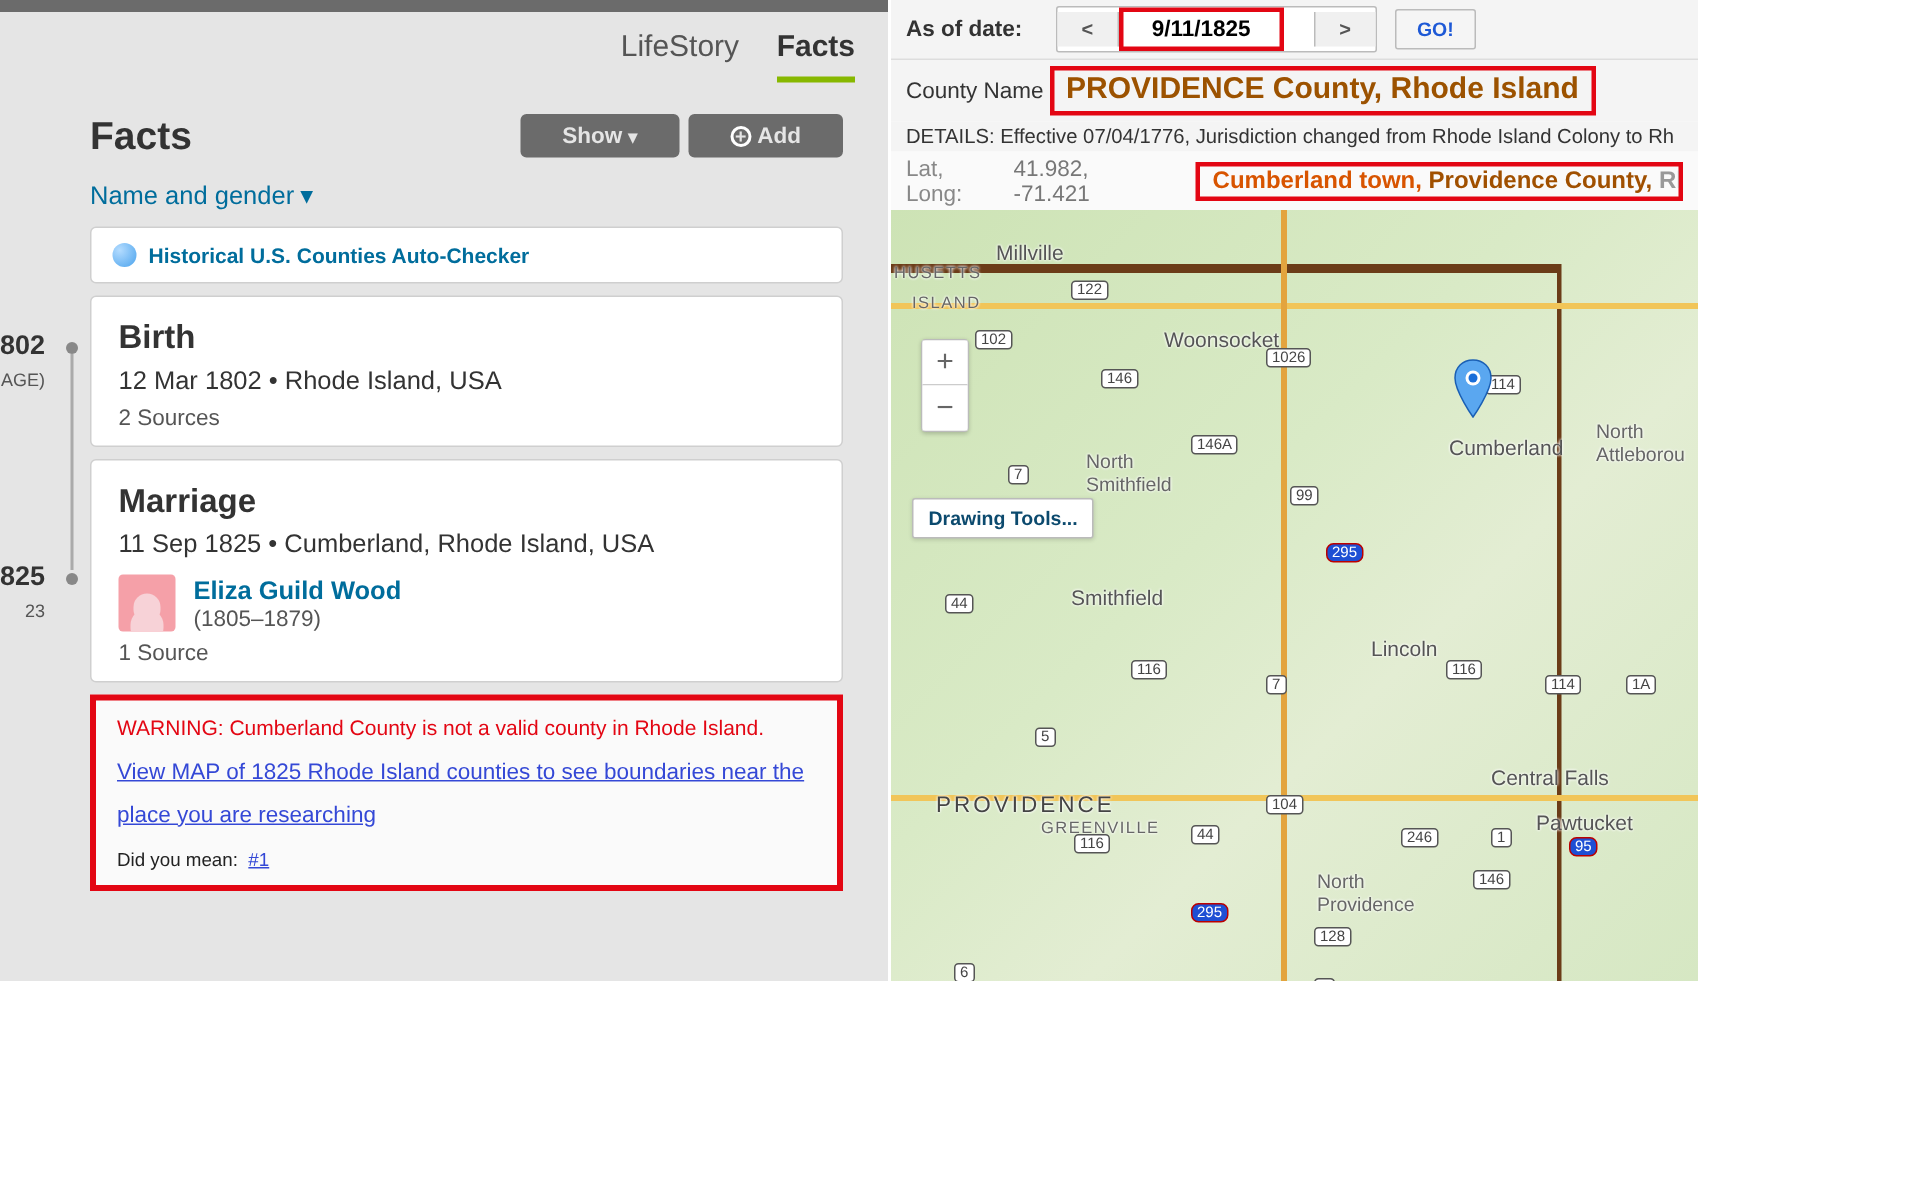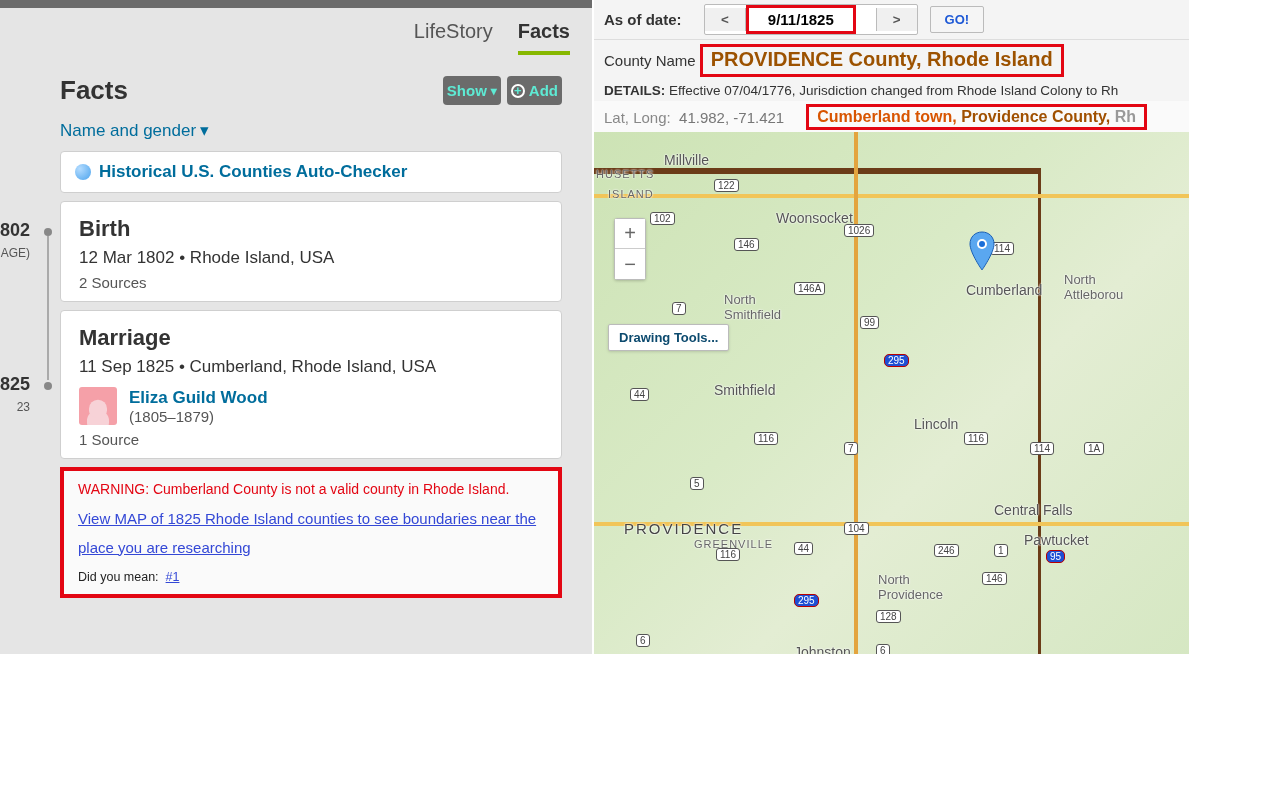--- a/index.html
+++ b/index.html
@@ -7,26 +7,26 @@
 .container { display: flex; height: 100%; }
 .left-panel { width: 592px; position: relative; }
 .left-inner { background: #e5e5e5; height: 654px; overflow: hidden; position: relative; padding-left: 60px; }
 .top-bar { height: 8px; background: #6b6b6b; margin-left: -60px; }
 .tabs { display: flex; justify-content: flex-end; padding: 12px 22px 0 0; gap: 25px; }
 .tab { font-size: 20px; color: #555; padding-bottom: 8px; cursor: pointer; }
 .tab.active { color: #333; font-weight: 600; border-bottom: 4px solid #87b800; }
 .facts-header { display: flex; justify-content: space-between; align-items: center; padding: 20px 30px 14px 0; }
 .facts-title { font-size: 26px; font-weight: 700; color: #333; }
 .btn-group { display: flex; gap: 6px; }
-.btn { display: inline-flex; align-items: center; background: #6b6b6b; color: #5eead4; padding: 6px 4px; border-radius: 4px; font-size: 15px; font-weight: 600; cursor: pointer; border: none; gap: 4px; }
+.btn { display: inline-flex; align-items: center; background: #6b6b6b; color: #e5e5e5; padding: 6px 28px; border-radius: 4px; font-size: 15px; font-weight: 600; cursor: pointer; border: none; gap: 4px; }
 .collapse-link { color: #006d9c; font-size: 17px; padding: 0 0 10px 0; display: inline-flex; align-items: center; gap: 4px; cursor: pointer; }
 .card { background: #fff; border: 1px solid #cfcfcf; border-radius: 4px; margin: 0 30px 8px 0; }
 .autochecker-card { padding: 10px 14px; display: flex; align-items: center; gap: 8px; }
 .globe { width: 16px; height: 16px; border-radius: 50%; background: radial-gradient(circle at 30% 30%, #b4dcff, #4ba3ed); }
-.autochecker-title { font-size: 17px; font-weight: 700; color: #006d9c; }
+.autochecker-title { font-size: 14px; font-weight: 700; color: #006d9c; }
 .event-card { padding: 14px 18px 10px; }
 .event-title { font-size: 22px; font-weight: 700; color: #333; }
 .event-detail { font-size: 17px; color: #333; margin-top: 6px; }
 .event-sources { font-size: 15px; color: #555; margin-top: 6px; }
 .link-box { border: 4px solid #e30613; margin: 0 30px 8px 0; background: #fff; padding: 8px 14px; display: inline-block; }
 .map-link { color: #3448d6; text-decoration: underline; font-size: 15px; cursor: pointer; }
 .spouse-row { display: flex; gap: 12px; margin-top: 10px; align-items: flex-end; }
 .avatar { width: 38px; height: 38px; background: #f5a0a8; border-radius: 3px; position: relative; overflow: hidden; }
 .avatar::after { content: ''; position: absolute; left: 50%; top: 50%; width: 18px; height: 18px; background: #f7d2d7; border-radius: 50% 50% 40% 40%; transform: translate(-50%,-35%); box-shadow: 0 12px 0 2px #f7d2d7; }
 .spouse-name { color: #006d9c; font-size: 17px; font-weight: 700; cursor: pointer; }
@@ -34,21 +34,21 @@
 .warning-box { border: 4px solid #e30613; margin: 4px 30px 8px 0; background: #fafafa; padding: 10px 14px; }
 .warning-text { color: #e30613; font-size: 14px; margin-bottom: 8px; }
 .didyou { font-size: 12.5px; color: #222; margin-top: 8px; }
 .didyou a { color: #3448d6; text-decoration: underline; }
 .timeline-year { position: absolute; left: 0; font-weight: 700; font-size: 18px; color: #333; text-align: right; }
 .timeline-sub { font-size: 12px; color: #555; font-weight: 400; }
 .timeline-dot { position: absolute; left: 44px; width: 8px; height: 8px; background: #888; border-radius: 50%; }
 .timeline-line { position: absolute; left: 47px; width: 2px; background: #aaa; }
 .arrow-box { position: absolute; left: 664px; top: 560px; }
 .arrow-box svg { width: 76px; height: 38px; }
-.right-panel { flex: none; width: 597px; height: 654px; overflow: hidden; border-left: 2px solid #fff; position: relative; }
+.right-panel { flex: none; width: 540px; height: 654px; overflow: hidden; border-left: 2px solid #fff; position: relative; }
 .info-row { display: flex; align-items: center; padding: 4px 10px; font-size: 15px; background: #f4f4f4; border-bottom: 1px solid #ddd; }
 .info-label { font-weight: 700; color: #333; width: 100px; }
 .date-nav { display: inline-flex; align-items: center; border: 1px solid #bbb; background: #fff; border-radius: 2px; }
 .date-btn { padding: 4px 16px; background: #f0f0f0; border: none; cursor: pointer; font-weight: 700; color: #555; border-right: 1px solid #bbb; }
 .date-btn:last-child { border-right: none; border-left: 1px solid #bbb; }
 .date-input { border: 3px solid #e30613; font-weight: 700; font-size: 15px; padding: 3px 10px; width: 110px; text-align: center; background: #fff; }
 .spacer-mid { width: 20px; }
 .go-btn { margin-left: 12px; padding: 5px 14px; color: #1e59d6; font-weight: 700; border: 1px solid #bbb; background: #f5f5f5; border-radius: 2px; cursor: pointer; font-size: 13px; }
 .county-row { padding: 4px 10px; display: flex; align-items: center; background: #f4f4f4; }
 .county-name-red { border: 3px solid #e30613; padding: 1px 8px 3px; color: #9c5200; font-size: 20px; font-weight: 700; margin-left: 4px; }
@@ -175,21 +175,21 @@
       </span>
       <button class="go-btn">GO!</button>
     </div>
 
     <div class="county-row">
       <span style="color:#333;font-size:15px">County Name</span>
       <span class="county-name-red">PROVIDENCE County, Rhode Island</span>
     </div>
 
     <div class="details-row">
-      <span style="font-weight:700">DETAILS:</span>&nbsp;<span>Effective  07/04/1776, Jurisdiction changed from Rhode Island Colony to Rh</span>
+      <span style="font-weight:400">DETAILS:</span>&nbsp;<span>Effective  07/04/1776, Jurisdiction changed from Rhode Island Colony to Rh</span>
     </div>
 
     <div class="latlong-row">
       <span>Lat, Long:</span>&nbsp;&nbsp;
       <span style="color:#777">41.982, -71.421</span>
       <span class="place-red">
         <span class="place-orange">Cumberland town, </span><span class="place-brown">Providence County, </span><span class="place-gray">Rh</span>
       </span>
     </div>
 

